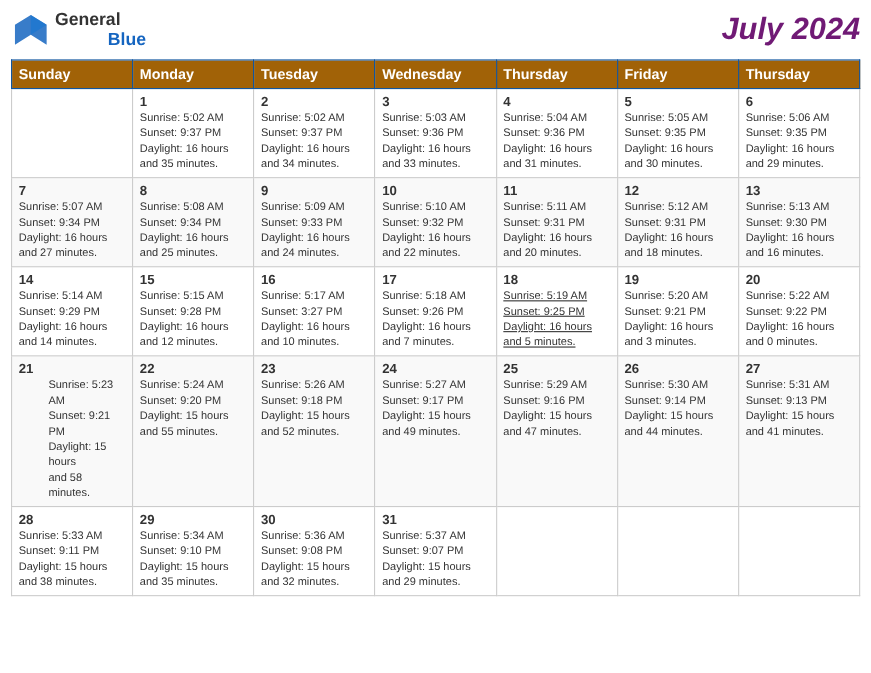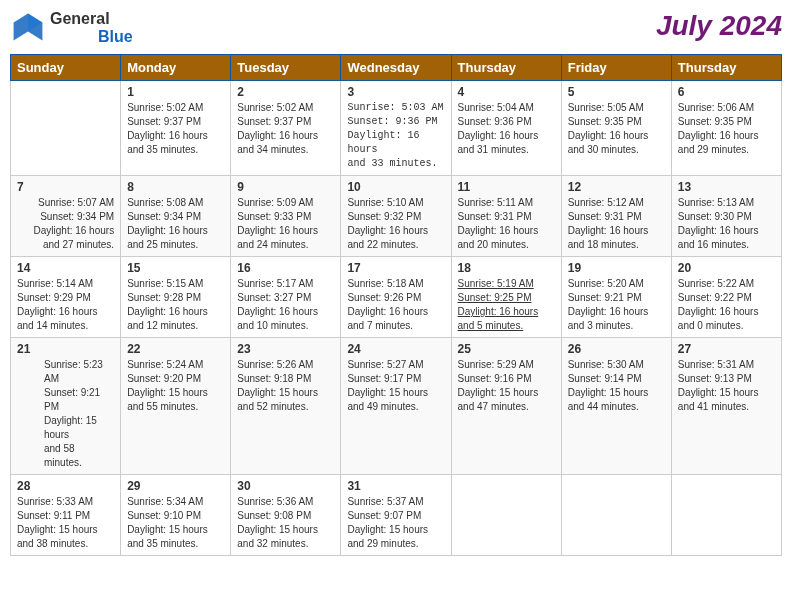--- a/index.html
+++ b/index.html
@@ -141,21 +141,21 @@
         </td>
         <td>
           <span class="day-num">2</span>
           <div class="day-info" style="white-space: pre-line;">Sunrise: 5:02 AM
 Sunset: 9:37 PM
 Daylight: 16 hours
 and 34 minutes.</div>
         </td>
         <td>
           <span class="day-num">3</span>
-          <div class="day-info" style="white-space: pre-line; font-family: Liberation Mono, monospace;">Sunrise: 5:03 AM
+          <div class="day-info" style="white-space: pre-line;">Sunrise: 5:03 AM
 Sunset: 9:36 PM
 Daylight: 16 hours
 and 33 minutes.</div>
         </td>
         <td>
           <span class="day-num">4</span>
           <div class="day-info" style="white-space: pre-line;">Sunrise: 5:04 AM
 Sunset: 9:36 PM
 Daylight: 16 hours
 and 31 minutes.</div>
@@ -171,21 +171,21 @@
           <span class="day-num">6</span>
           <div class="day-info" style="white-space: pre-line;">Sunrise: 5:06 AM
 Sunset: 9:35 PM
 Daylight: 16 hours
 and 29 minutes.</div>
         </td>
       </tr>
       <tr>
         <td>
           <span class="day-num">7</span>
-          <div class="day-info" style="white-space: pre-line; text-align: right;">Sunrise: 5:07 AM
+          <div class="day-info" style="white-space: pre-line;">Sunrise: 5:07 AM
 Sunset: 9:34 PM
 Daylight: 16 hours
 and 27 minutes.</div>
         </td>
         <td>
           <span class="day-num">8</span>
           <div class="day-info" style="white-space: pre-line;">Sunrise: 5:08 AM
 Sunset: 9:34 PM
 Daylight: 16 hours
 and 25 minutes.</div>

